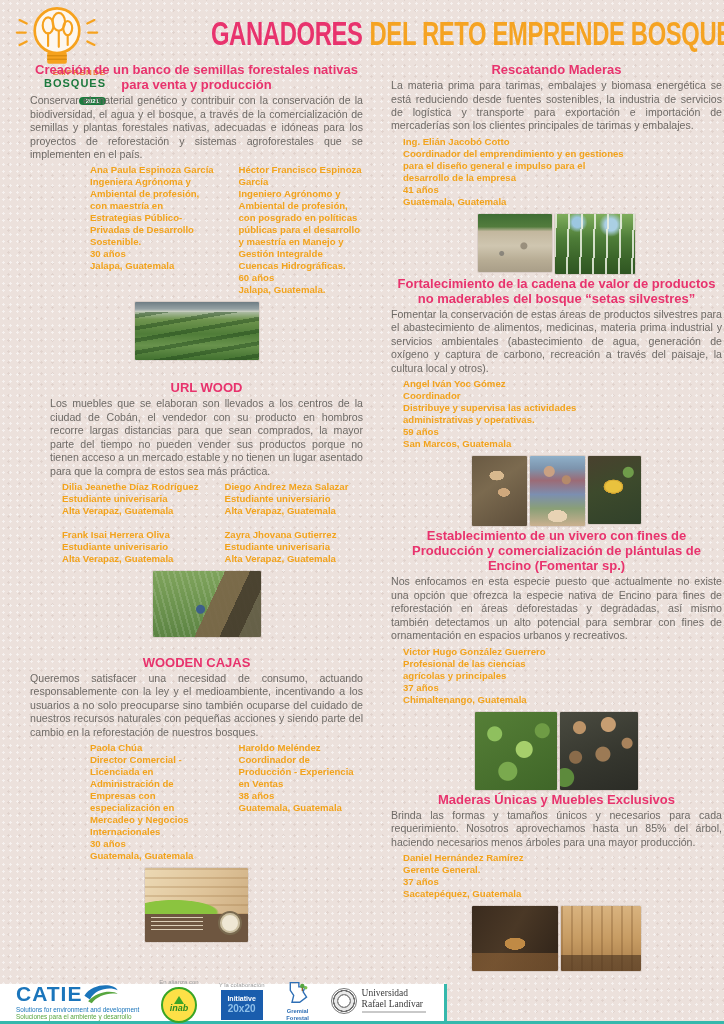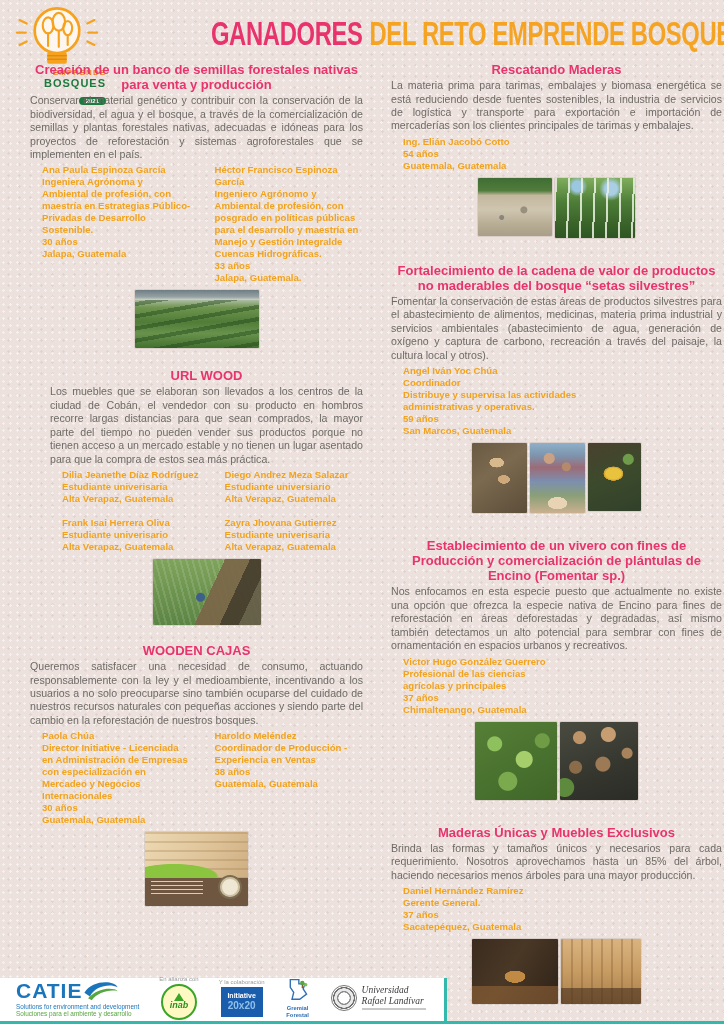--- a/index.html
+++ b/index.html
@@ -25,27 +25,27 @@
   h1.title .squeeze { display:inline-block; transform:scaleX(.70); transform-origin:center; letter-spacing:-.5px; }
   h1.title .hl   { color:#e8336d; }
   h1.title .rest { color:#f5a322; margin-left:10px; }
   
   .col { position:absolute; top:62px; }
   .col-left  { left:30px;  width:333px; z-index:2; }
   .col-right { left:391px; width:331px; z-index:2; }
   .sec-title { color:#e8336d; font-weight:800; text-align:center; font-size:13px; line-height:1.16; margin:0 0 2px 0; }
   .sec-body  { color:#6e6a66; font-size:10.6px; line-height:1.27; text-align:justify; margin:2px 0 2px 0; }
   .profiles  { margin-top:3px; }
-  .profiles-2 { display:grid; grid-template-columns:1fr 1fr; column-gap:12px; }
+  .profiles-2 { display:grid; grid-template-columns:1fr 1fr; column-gap:12px;margin-left:48px; }
   .profiles-4 { display:grid; grid-template-columns:1fr 1fr; column-gap:12px; row-gap:12px; }
   .profile div { font-size:9.6px; line-height:1.25; font-weight:700; color:#f2a31d;padding-left:12px; }
   .profile div:empty { display:none; }
   .profile-narrow { max-width:240px; }
   .profile-xnarrow { max-width:160px; }
-  .mt20 { margin-top:20px;margin-left:20px; } .mt18 { margin-top:18px; } .mt10 { margin-top:25px; }
+  .mt20 { margin-top:20px;margin-left:20px; } .mt18 { margin-top:18px; } .mt10 { margin-top:2px; }
   
   .photos { display:flex; justify-content:center; gap:3px; margin:6px 0 2px 0; }
   .ph { border-radius:1px; box-shadow:0 0 0 1px rgba(120,100,90,.15); }
   .ph-nursery { width:124px; height:58px;
     background:
       linear-gradient(to bottom, #6f7d84 0%, #95a1a4 12%, #ccd2c3 17%, rgba(0,0,0,0) 17%),
       repeating-linear-gradient(170deg, rgba(28,66,24,.42) 0 4px, rgba(0,0,0,0) 4px 12px),
       linear-gradient(to bottom, #aebda6 17%, #70954f 30%, #4f7c38 55%, #68924c 75%, #41702f 100%); }
   .ph-river { width:74px; height:58px;
     background:
@@ -110,43 +110,43 @@
     background:
       radial-gradient(ellipse 17px 10px at 50% 58%, #c08a45 60%, rgba(0,0,0,0) 62%),
       linear-gradient(to bottom, rgba(0,0,0,0) 72%, rgba(160,110,60,.5) 72%),
       linear-gradient(120deg, #3a2b1e 0%, #4a3826 45%, #2e2218 100%); }
   .ph-wood-interior { width:80px; height:65px;
     background:
       linear-gradient(to bottom, rgba(0,0,0,0) 75%, rgba(60,40,25,.55) 75%),
       repeating-linear-gradient(90deg, rgba(120,80,40,.3) 0 2px, rgba(0,0,0,0) 2px 10px),
       linear-gradient(to bottom, #d9b37f 0%, #c79c63 50%, #a87c49 100%); }
   
-  .footer { position:absolute; left:0; bottom:0; width:447px; height:46px; background:#ffffff; z-index:1;
+  .footer { position:absolute; left:0; bottom:0; width:447px; height:40px; background:#ffffff; z-index:1;
             border-right:3px solid #35b8ac; border-bottom:3px solid #35b8ac;
             display:flex; align-items:center; gap:20px; padding:0 0 4px 16px; box-sizing:border-box; }
   .bottom-line { position:absolute; left:0; bottom:0; width:724px; height:3px; background:#35b8ac; z-index:0; }
   .catie { line-height:1; }
   .catie-row { display:flex; align-items:center; }
   .catie-text { font-size:21px; font-weight:800; color:#1b75bb; letter-spacing:1px; }
   .catie-tag1 { font-size:6.4px; color:#1b75bb; margin-top:2px; }
   .catie-tag2 { font-size:6.4px; color:#57a63f; }
   .logo-group { text-align:center; }
   .tiny-label { font-size:6px; color:#9a9a9a; margin-bottom:2px; }
   .inab-circle { width:32px; height:32px; border-radius:50%; border:2px solid #3aa526; margin:0 auto;
-                 display:flex; flex-direction:column; align-items:center; justify-content:center; background:#fef9c3; }
+                 display:flex; flex-direction:column; align-items:center; justify-content:center; background:#fde047; }
   .inab-tree { width:0; height:0; border-left:5px solid transparent; border-right:5px solid transparent;
                border-bottom:8px solid #3aa526; }
   .inab-word { font-size:9px; font-weight:800; color:#2f8f22; font-style:italic; line-height:1; }
   .init-box { width:42px; height:30px; background:#1a5dad; margin:0 auto; display:flex; flex-direction:column;
               align-items:center; justify-content:center; }
   .init-l1 { font-size:7px; font-weight:700; color:#ffffff; line-height:1.1; }
   .init-l2 { font-size:10px; font-weight:700; color:#8fc0ea; line-height:1.1; }
   .gremial { text-align:center; }
   .gremial-text div { font-size:5.8px; font-weight:800; color:#2e6fb5; line-height:1.1; }
-  .landivar { display:flex; align-items:center; gap:5px;font-style:italic; }
+  .landivar { display:flex; align-items:center; gap:5px; }
   .seal { width:24px; height:24px; border-radius:50%;
           background:radial-gradient(circle, #ffffff 32%, #8e8e8e 34% 40%, #e9e9e9 42% 56%, #6f6f6f 58% 64%, #ffffff 66%);
           border:1px solid #777; }
   .land-text div { font-family:"Liberation Serif", serif; font-size:9.5px; color:#3a3a3a; line-height:1.12; }
   .land-rule { width:64px; height:2px; background:#c9c9c9; margin-top:2px; }
 </style>
 </head>
 <body>
 
 <div class="poster">
@@ -190,21 +190,21 @@
       <div class="profiles profiles-2">
         <div class="profile">
           <div>Ana Paula Espinoza García</div>
           <div>Ingeniera Agrónoma y Ambiental de profesión, con maestría en Estrategias Público-Privadas de Desarrollo Sostenible.</div>
           <div>30 años</div>
           <div>Jalapa, Guatemala</div>
         </div>
         <div class="profile">
           <div>Héctor Francisco Espinoza García</div>
           <div>Ingeniero Agrónomo y Ambiental de profesión, con posgrado en políticas públicas para el desarrollo y maestría en Manejo y Gestión Integralde Cuencas Hidrográficas.</div>
-          <div>33 años</div>
+          <div>60 años</div>
           <div>Jalapa, Guatemala.</div>
         </div>
       </div>
       <div class="photos">
           <div class="ph ph-nursery"></div>
         </div>
     </div>
 
     <div class="section mt20">
       <div class="sec-title">URL WOOD</div>
@@ -235,21 +235,21 @@
           <div class="ph ph-carry"></div>
         </div>
     </div>
 
     <div class="section mt18">
       <div class="sec-title">WOODEN CAJAS</div>
       <div class="sec-body">Queremos satisfacer una necesidad de consumo, actuando responsablemente con la ley y el medioambiente, incentivando a los usuarios a no solo preocuparse sino también ocuparse del cuidado de nuestros recursos naturales con pequeñas acciones y siendo parte del cambio en la reforestación de nuestros bosques.</div>
       <div class="profiles profiles-2">
         <div class="profile">
           <div>Paola Chúa</div>
-          <div>Director Initiative - Licenciada en Administración de Empresas con especialización en Mercadeo y Negocios Internacionales</div>
+          <div>Director Comercial - Licenciada en Administración de Empresas con especialización en Mercadeo y Negocios Internacionales</div>
           <div>30 años</div>
           <div>Guatemala, Guatemala</div>
         </div>
         <div class="profile">
           <div>Haroldo Meléndez</div>
           <div>Coordinador de Producción - Experiencia en Ventas</div>
           <div>38 años</div>
           <div>Guatemala, Guatemala</div>
         </div>
       </div>
@@ -260,36 +260,37 @@
   </div>
 
   <div class="col col-right">
 
     <div class="section">
       <div class="sec-title">Rescatando Maderas</div>
       <div class="sec-body">La materia prima para tarimas, embalajes y biomasa energética se está reduciendo desde fuentes sostenibles, la industria de servicios de logística y transporte para exportación e importación de mercaderías son los clientes principales de tarimas y embalajes.</div>
       <div class="profiles">
         <div class="profile profile-narrow">
           <div>Ing. Elián Jacobó Cotto</div>
-          <div>54 años</div>
+          <div>Coordinador del emprendimiento y en gestiones para el diseño general e impulso para el desarrollo de la empresa</div>
+          <div>41 años</div>
           <div>Guatemala, Guatemala</div>
         </div>
       </div>
       <div class="photos">
         <div class="ph ph-river"></div>
         <div class="ph ph-forest"></div>
       </div>
     </div>
 
     <div class="section mt10">
       <div class="sec-title">Fortalecimiento de la cadena de valor de productos no maderables del bosque “setas silvestres”</div>
       <div class="sec-body">Fomentar la conservación de estas áreas de productos silvestres para el abastecimiento de alimentos, medicinas, materia prima industrial y servicios ambientales (abastecimiento de agua, generación de oxígeno y captura de carbono, recreación a través del paisaje, la cultura local y otros).</div>
       <div class="profiles">
         <div class="profile profile-narrow">
-          <div>Angel Iván Yoc Chúa</div>
+          <div>Angel Iván Yoc Gómez</div>
           <div>Coordinador</div>
           <div>Distribuye y supervisa las actividades administrativas y operativas.</div>
           <div>59 años</div>
           <div>San Marcos, Guatemala</div>
         </div>
       </div>
       <div class="photos">
         <div class="ph ph-mush1"></div>
         <div class="ph ph-family"></div>
         <div class="ph ph-mush2"></div>

